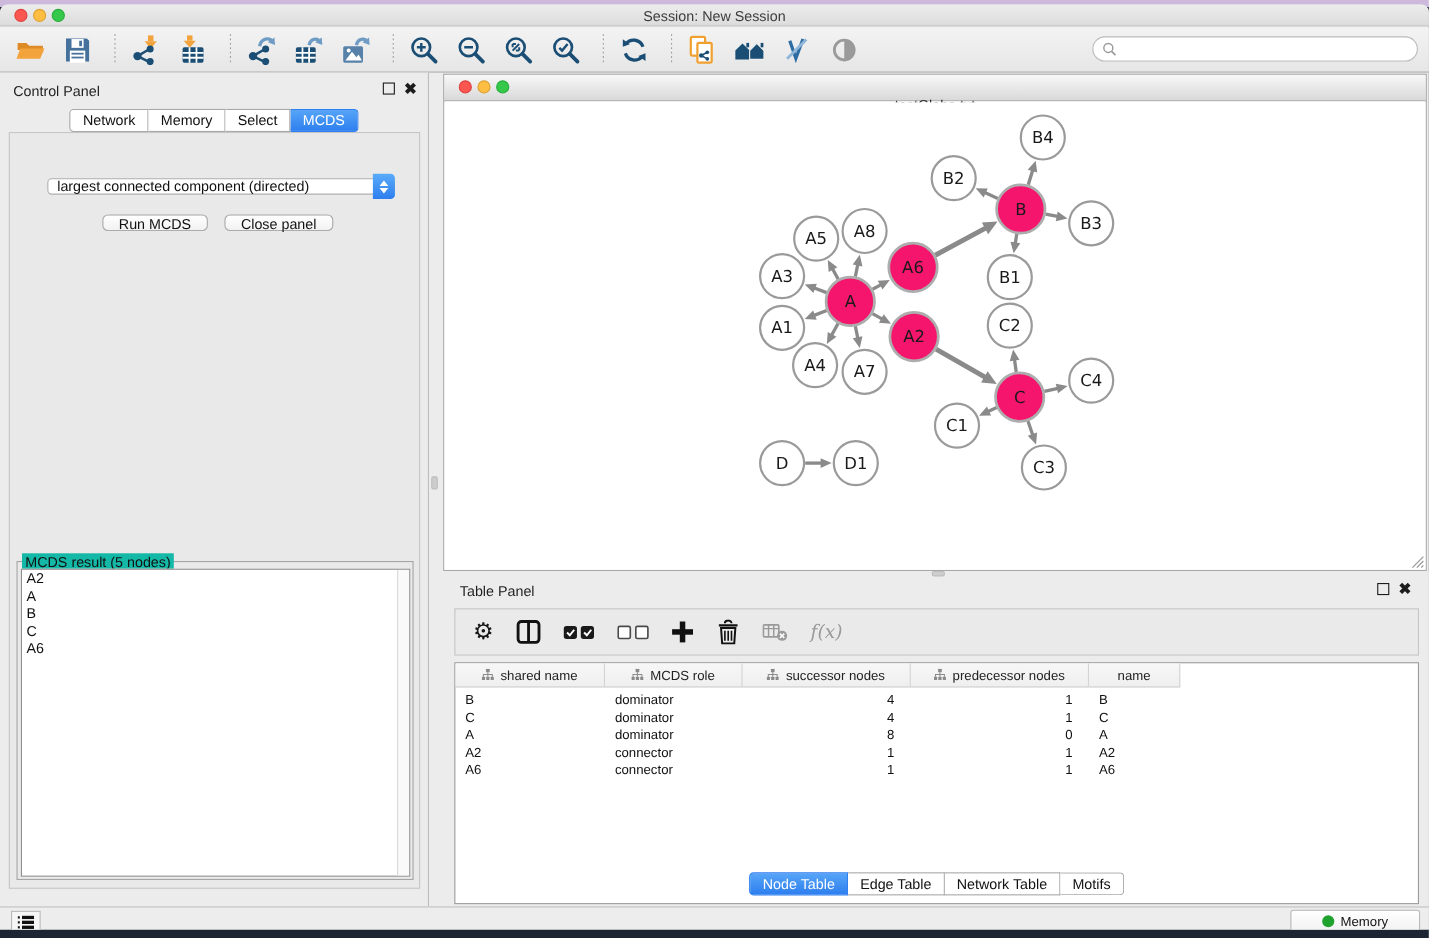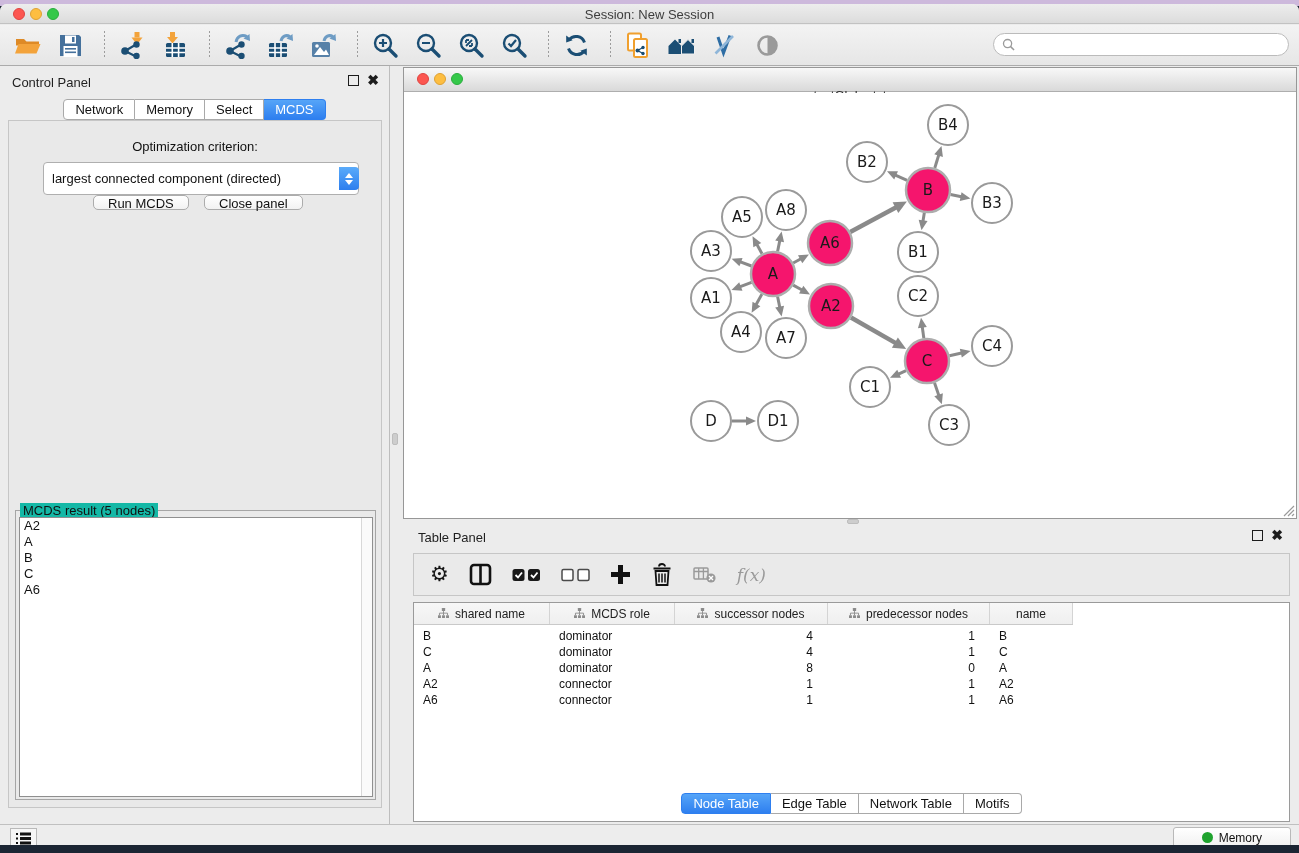--- a/index.html
+++ b/index.html
@@ -42,21 +42,21 @@
   .cp-tabs { position:absolute; left:0; top:33px; width:100%; display:flex; justify-content:center; }
   .tab { font-size:13px; color:#111; background:#fff; border:1px solid #A9A9A9;
          border-left:none; padding:2px 11px 3px; height:21px; }
   .tab:first-child { border-left:1px solid #A9A9A9; border-radius:4px 0 0 4px; }
   .tab:last-child { border-radius:0 4px 4px 0; }
   .tab.selected { background:linear-gradient(#56A5F8,#2E7FEF); border-color:#2E7FEF; color:#fff; }
   .cp-body { position:absolute; left:8px; top:54px; width:374px; height:688px;
              background:#E9E9E9; border:1px solid #C6C6C6; }
   .opt-label { position:absolute; left:0; width:100%; top:18px; text-align:center;
                font-size:13px; color:#111; }
-  .dropdown { position:absolute; left:34px; top:41px; width:316px; height:33px; background:#fff;
+  .dropdown { position:absolute; left:34px; top:41px; width:316px; height:15px; background:#fff;
               border:1px solid #AFAFAF; border-radius:4px; display:flex; align-items:center; }
   .dropdown .dd-text { font-size:13px; color:#111; padding-left:8px; flex:1;
                        white-space:nowrap; overflow:hidden; }
   .dd-stepper { width:20px; height:23px; margin:-1px -1px -1px 0; border-radius:0 4px 4px 0;
                 background:linear-gradient(#5AABFA,#2D7EEE); display:flex; flex-direction:column;
                 align-items:center; justify-content:center; gap:2px; }
   .dd-stepper .up   { width:0;height:0;border-left:4px solid transparent;border-right:4px solid transparent;border-bottom:5px solid #fff; }
   .dd-stepper .down { width:0;height:0;border-left:4px solid transparent;border-right:4px solid transparent;border-top:5px solid #fff; }
   .cp-btn { position:absolute; top:74px; height:15px; background:linear-gradient(#FFF,#F2F2F2);
             border:1px solid #ACACAC; border-radius:5px; font-size:13px; color:#111;
@@ -253,21 +253,20 @@
       <div class="float-ic"></div>
       <div class="close-ic">✖</div>
     </div>
     <div class="cp-tabs" id="cp-tabs">
           <div class="tab">Network</div>
           <div class="tab">Memory</div>
           <div class="tab">Select</div>
           <div class="tab selected">MCDS</div>
         </div>
     <div class="cp-body">
-      <div class="opt-label">Optimization criterion:</div>
       <div class="dropdown">
         <div class="dd-text">largest connected component (directed)</div>
         <div class="dd-stepper">
               <div class="up"></div>
               <div class="down"></div>
             </div>
       </div>
       <button class="cp-btn" style="left:84px">Run MCDS</button>
       <button class="cp-btn" style="left:195px">Close panel</button>
       <div class="fieldset">

